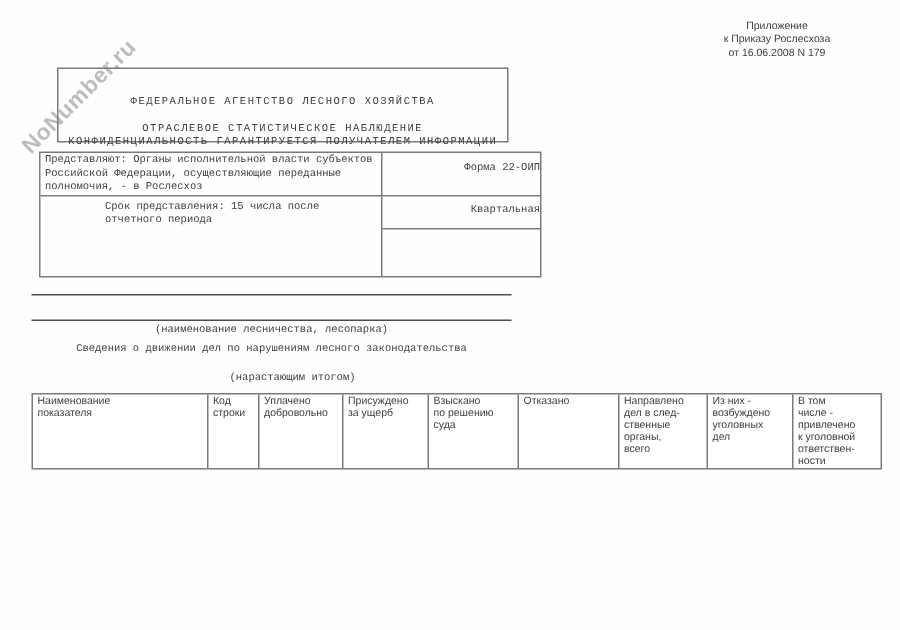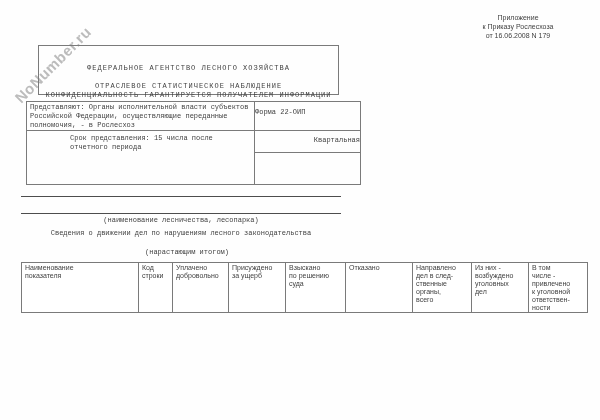--- a/index.html
+++ b/index.html
@@ -27,32 +27,32 @@
   .header-box .l1 { margin-top:18px; }
   .header-box .l2 { margin-top:9px; }
   .info-box {
     position:absolute; left:26px; top:101px; width:335px; height:84px;
     border:1px solid var(--border,#7a7a7a); box-sizing:border-box;
     display:grid; grid-template-columns:228px 1fr; grid-template-rows:29px 22px auto;
     font-size:7px; line-height:9px;
   }
   .info-box > div { box-sizing:border-box; }
   .c-submit  { grid-row:1; grid-column:1; border-right:1px solid var(--border); border-bottom:1px solid var(--border); padding:1px 3px; white-space:pre-line; }
-  .c-form    { grid-row:1; grid-column:2; border-bottom:1px solid var(--border); text-align:left; padding-top:6px; }
+  .c-form    { grid-row:1; grid-column:2; border-bottom:1px solid var(--border); text-align:right; padding-top:6px; }
   .c-deadline{ grid-row:2/4; grid-column:1; border-right:1px solid var(--border); padding:3px;margin-left:40px; }
   .c-period  { grid-row:2; grid-column:2; border-bottom:1px solid var(--border); text-align:right; padding-top:5px; }
   .c-approved{ grid-row:3; grid-column:2; text-align:center; padding-top:2px; white-space:pre-line; }
   .rule { position:absolute; left:21px; width:320px; border-top:1px solid var(--rule,#555); height:0; }
   .rule-1 { top:196px; } .rule-2 { top:213px; }
   .caption { position:absolute; left:21px; width:320px; text-align:center; font-size:7px; line-height:8px; }
   .caption-1 { top:199px; } .caption-2 { top:216px; }
   .report-title { position:absolute; left:16px; top:229px; width:330px; text-align:center; font-size:7px; }
   .period-line  { position:absolute; left:16px; top:239px; width:330px; text-align:center; font-size:7px;margin-top:45px; }
   .blank-field  { display:inline-block; width:95px; border-bottom:1px solid var(--rule,#555); height:7px; vertical-align:bottom; margin:0 3px; }
-  .cumulative   { position:absolute; left:145px; top:248px; width:130px; font-size:7px; }
+  .cumulative   { position:absolute; left:130px; top:248px; width:130px; text-align:center; font-size:7px; }
   .report-table {
     position:absolute; left:21px; top:262px; width:567px; height:51px;
     border:1px solid var(--border,#7a7a7a); box-sizing:border-box;
     display:flex; background:#fff;
   }
   .report-table .cell {
     border-right:1px solid var(--border,#7a7a7a); box-sizing:border-box;
     padding:1px 2px 0 3px; font-family:"Liberation Sans",sans-serif;
     font-size:7px; line-height:8px; white-space:pre-line; overflow:hidden;
   }

